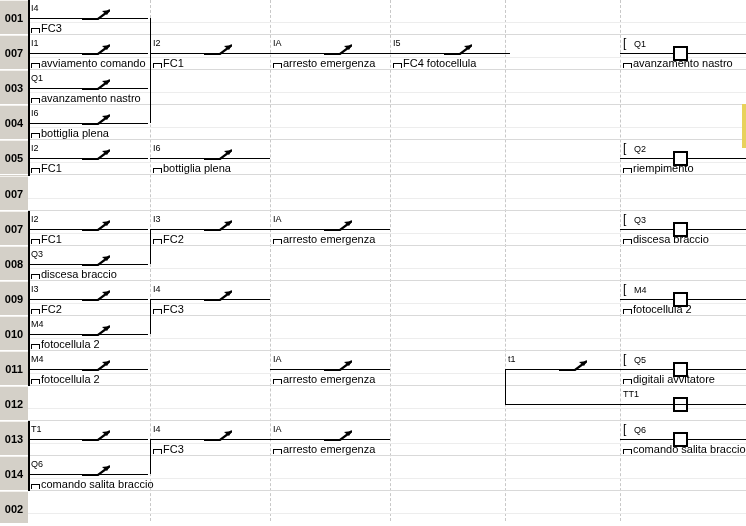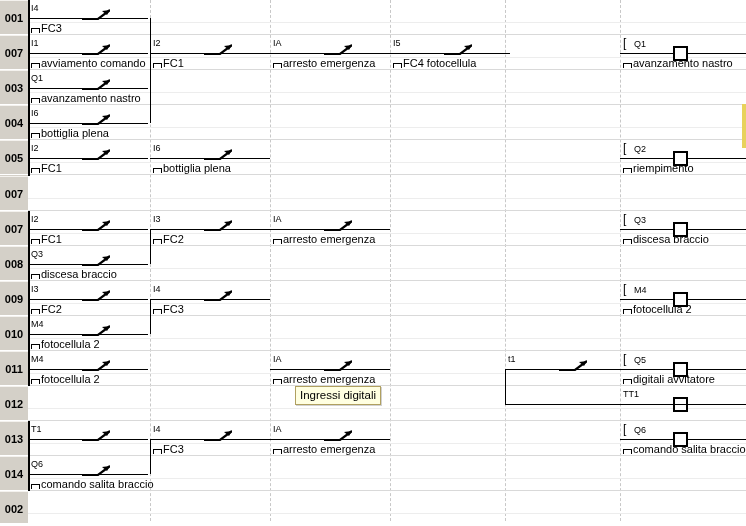--- a/index.html
+++ b/index.html
@@ -442,18 +442,17 @@
       <div class="rail" style="left: 0px; top: 421px; height: 35px;"></div>
       <div class="rail" style="left: 0px; top: 456px; height: 35px;"></div>
       <div class="vbranch" style="left: 122px; top: 18px; height: 105px;"></div>
       <div class="vbranch" style="left: 122px; top: 229px; height: 35px;"></div>
       <div class="vbranch" style="left: 122px; top: 299px; height: 35px;"></div>
       <div class="vbranch" style="left: 122px; top: 439px; height: 35px;"></div>
       <div class="vbranch" style="left: 477px; top: 369px; height: 35px;"></div>
       <div class="wire" style="left: 477px; top: 404px; width: 241px;"></div>
     </div>
 
-  <div class="tooltip" id="tooltip" style="left: 295px; top: 386px;">Ingressi digitali</div>
 
   <div class="scrollmark" style="left:742px;top:104px;width:4px;height:44px;"></div>
 
   <div class="bottombar"></div>
 </div>
 
 </body></html>

